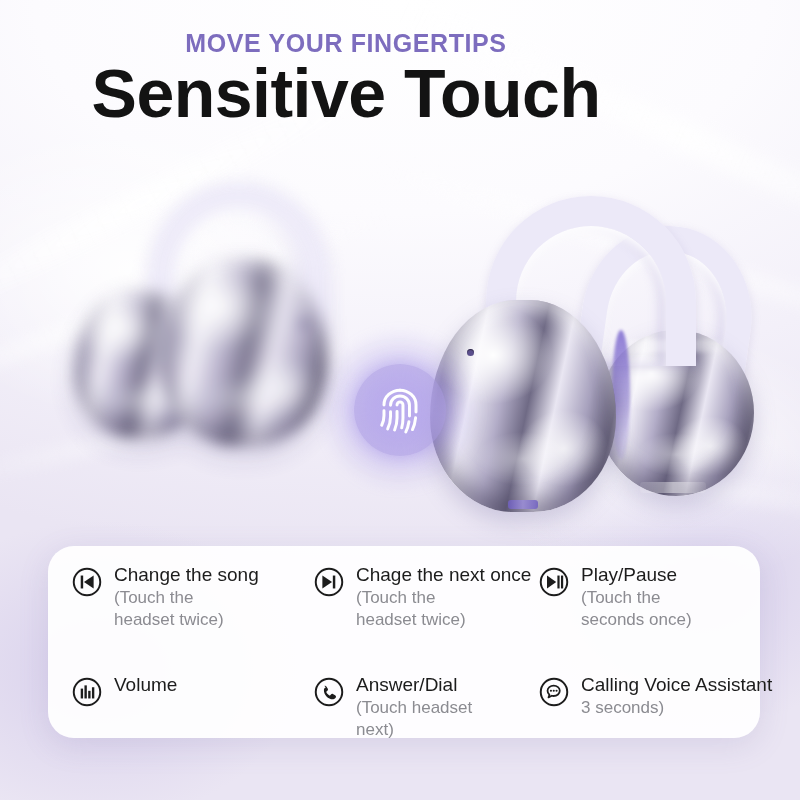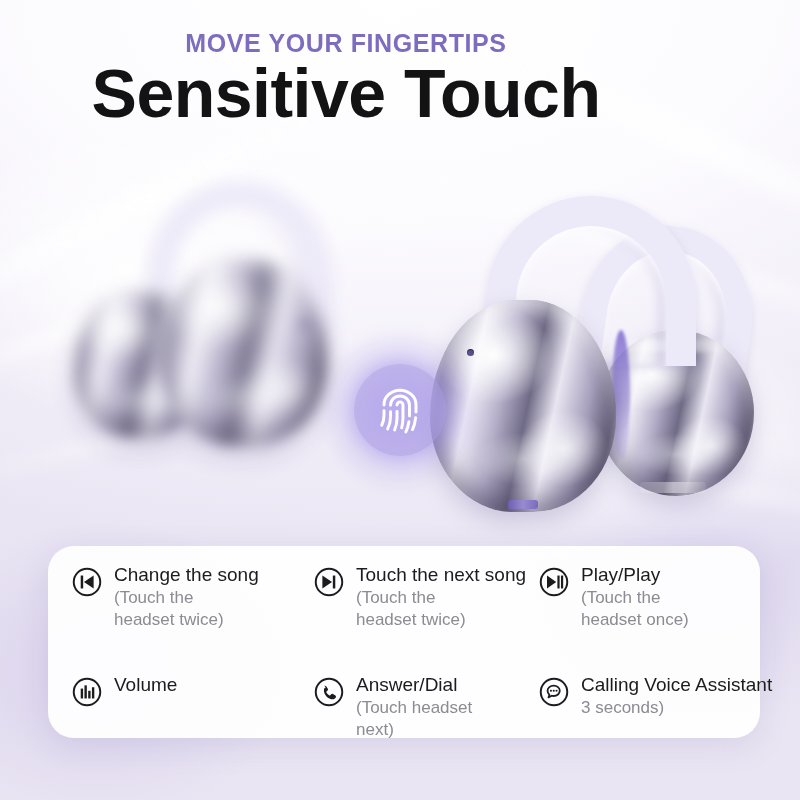--- a/index.html
+++ b/index.html
@@ -309,42 +309,42 @@
 
       <div class="feature">
         <span class="f-icon">
           <svg viewBox="0 0 40 40">
             <circle cx="20" cy="20" r="15.6" fill="none" stroke="#1c1c1c" stroke-width="2.3"></circle>
             <path d="M12.2 12.4 L12.2 27.6 L23.6 20 Z" fill="#1c1c1c"></path>
             <rect x="24.5" y="12.4" width="2.9" height="15.2" fill="#1c1c1c"></rect>
           </svg>
         </span>
         <span class="f-text">
-          <span class="f-title">Touch the next song</span>
+          <span class="f-title">Chage the next once</span>
           <span class="f-sub">
             <span>(Touch the</span>
             <span>headset twice)</span>
           </span>
         </span>
       </div>
 
       <div class="feature">
         <span class="f-icon">
           <svg viewBox="0 0 40 40">
             <circle cx="20" cy="20" r="15.6" fill="none" stroke="#1c1c1c" stroke-width="2.3"></circle>
             <path d="M11.8 12.4 L11.8 27.6 L22.6 20 Z" fill="#1c1c1c"></path>
             <rect x="24.0" y="12.4" width="2.6" height="15.2" fill="#1c1c1c"></rect>
             <rect x="28.2" y="12.4" width="2.6" height="15.2" fill="#1c1c1c"></rect>
           </svg>
         </span>
         <span class="f-text">
-          <span class="f-title">Play/Play</span>
+          <span class="f-title">Play/Pause</span>
           <span class="f-sub">
             <span>(Touch the</span>
-            <span>headset once)</span>
+            <span>seconds once)</span>
           </span>
         </span>
       </div>
 
       <div class="feature">
         <span class="f-icon">
           <svg viewBox="0 0 40 40">
             <circle cx="20" cy="20" r="15.6" fill="none" stroke="#1c1c1c" stroke-width="2.3"></circle>
             <rect x="12.6" y="16.0" width="2.8" height="11.6" fill="#1c1c1c"></rect>
             <rect x="17.0" y="12.2" width="2.8" height="15.4" fill="#1c1c1c"></rect>

